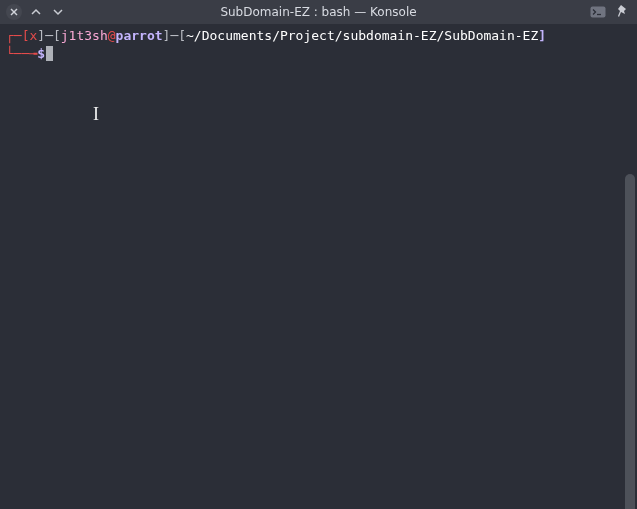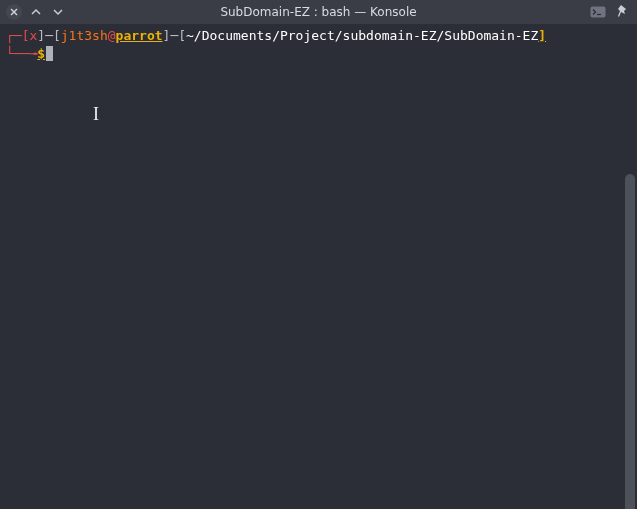--- a/index.html
+++ b/index.html
@@ -86,23 +86,23 @@
     .prompt-line1 {
       white-space: pre;
     }
     .prompt-line2 {
       white-space: pre;
       display: flex;
       align-items: center;
     }
     .red { color: #e34b4b; }
     .gray { color: #b8bbc2; }
-    .green { color: #eab308; font-weight: bold; text-decoration: underline; }
+    .green { color: #c4b5fd; font-weight: bold; }
     .cyan { color: #ffffff; }
-    .white { color: #f97316; }
+    .white { color: #f9a8d4; }
     .cursor-block {
       display: inline-block;
       width: 7px;
       height: 15px;
       background: #aeb1b8;
       vertical-align: text-bottom;
       margin-left: 1px;
     }
     .text-cursor {
       position: absolute;

